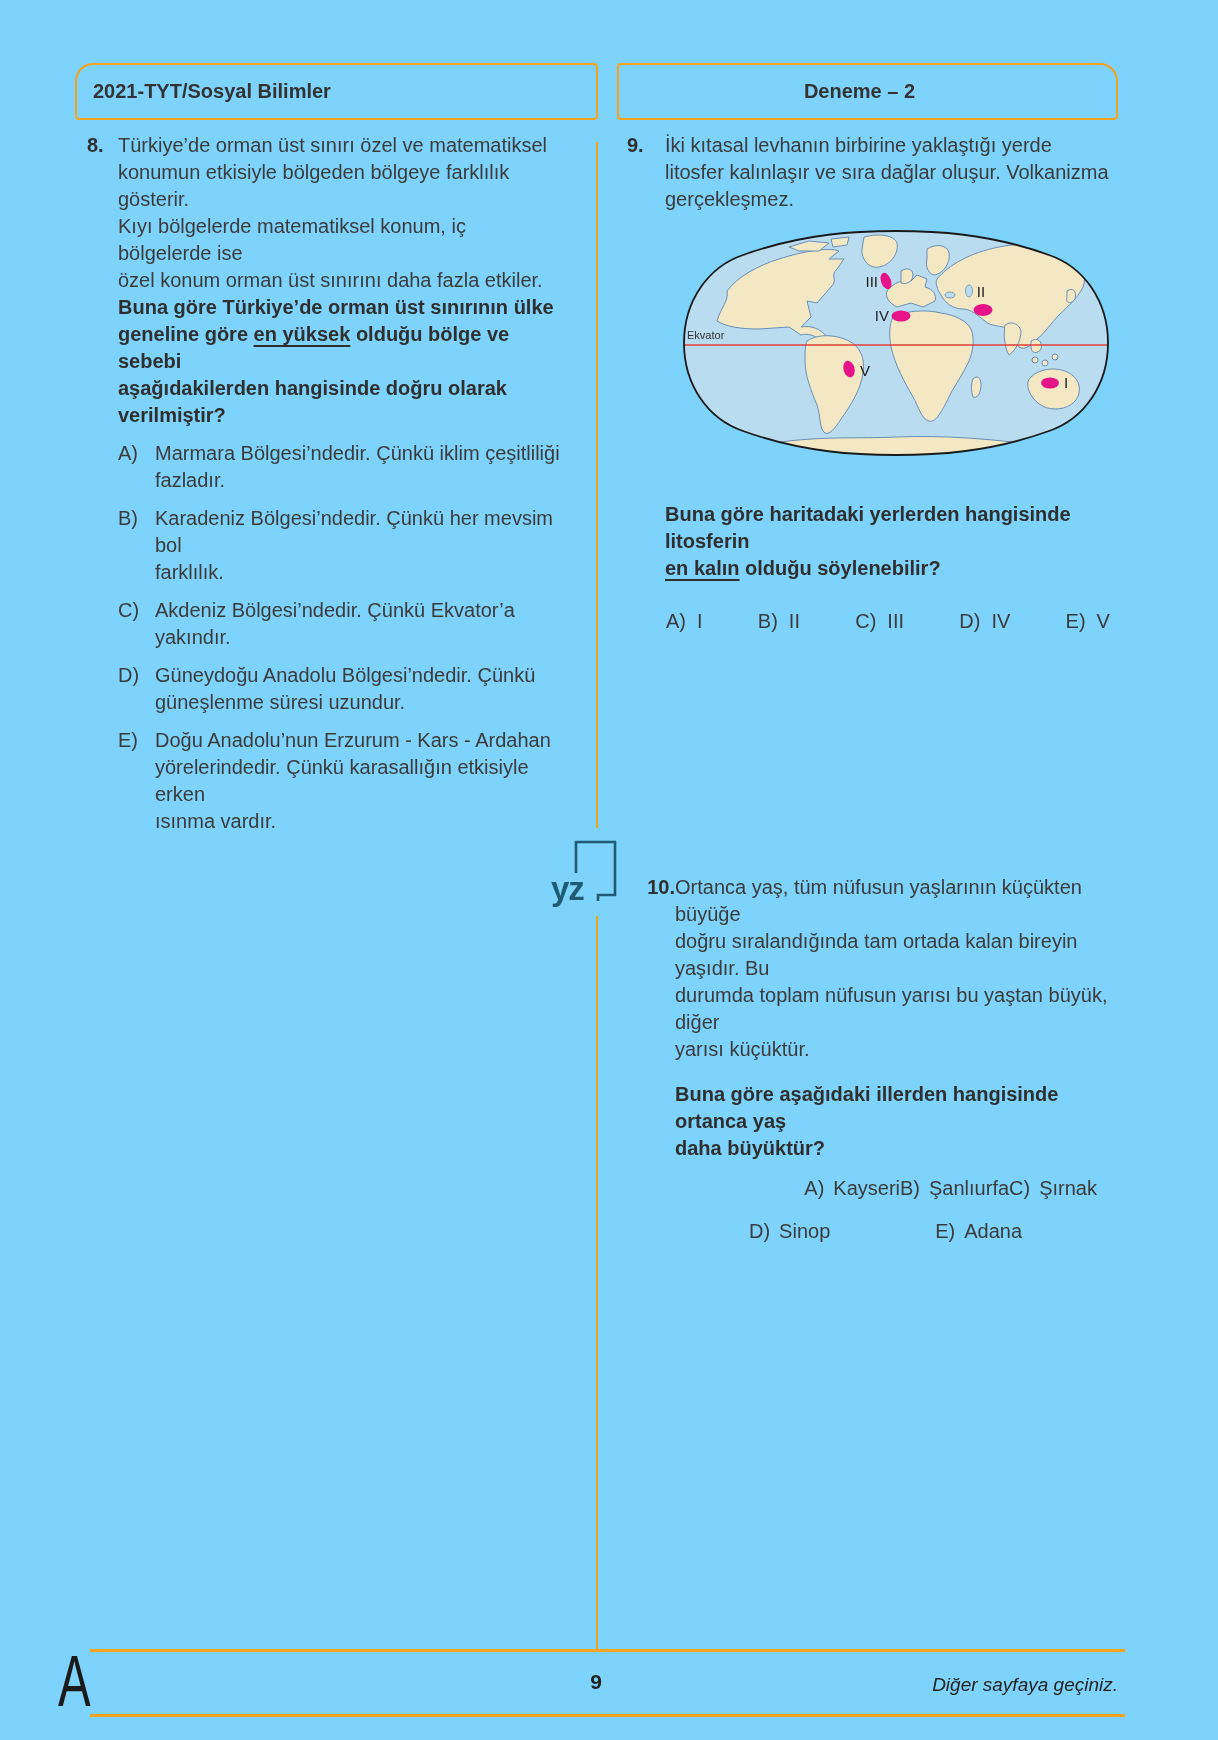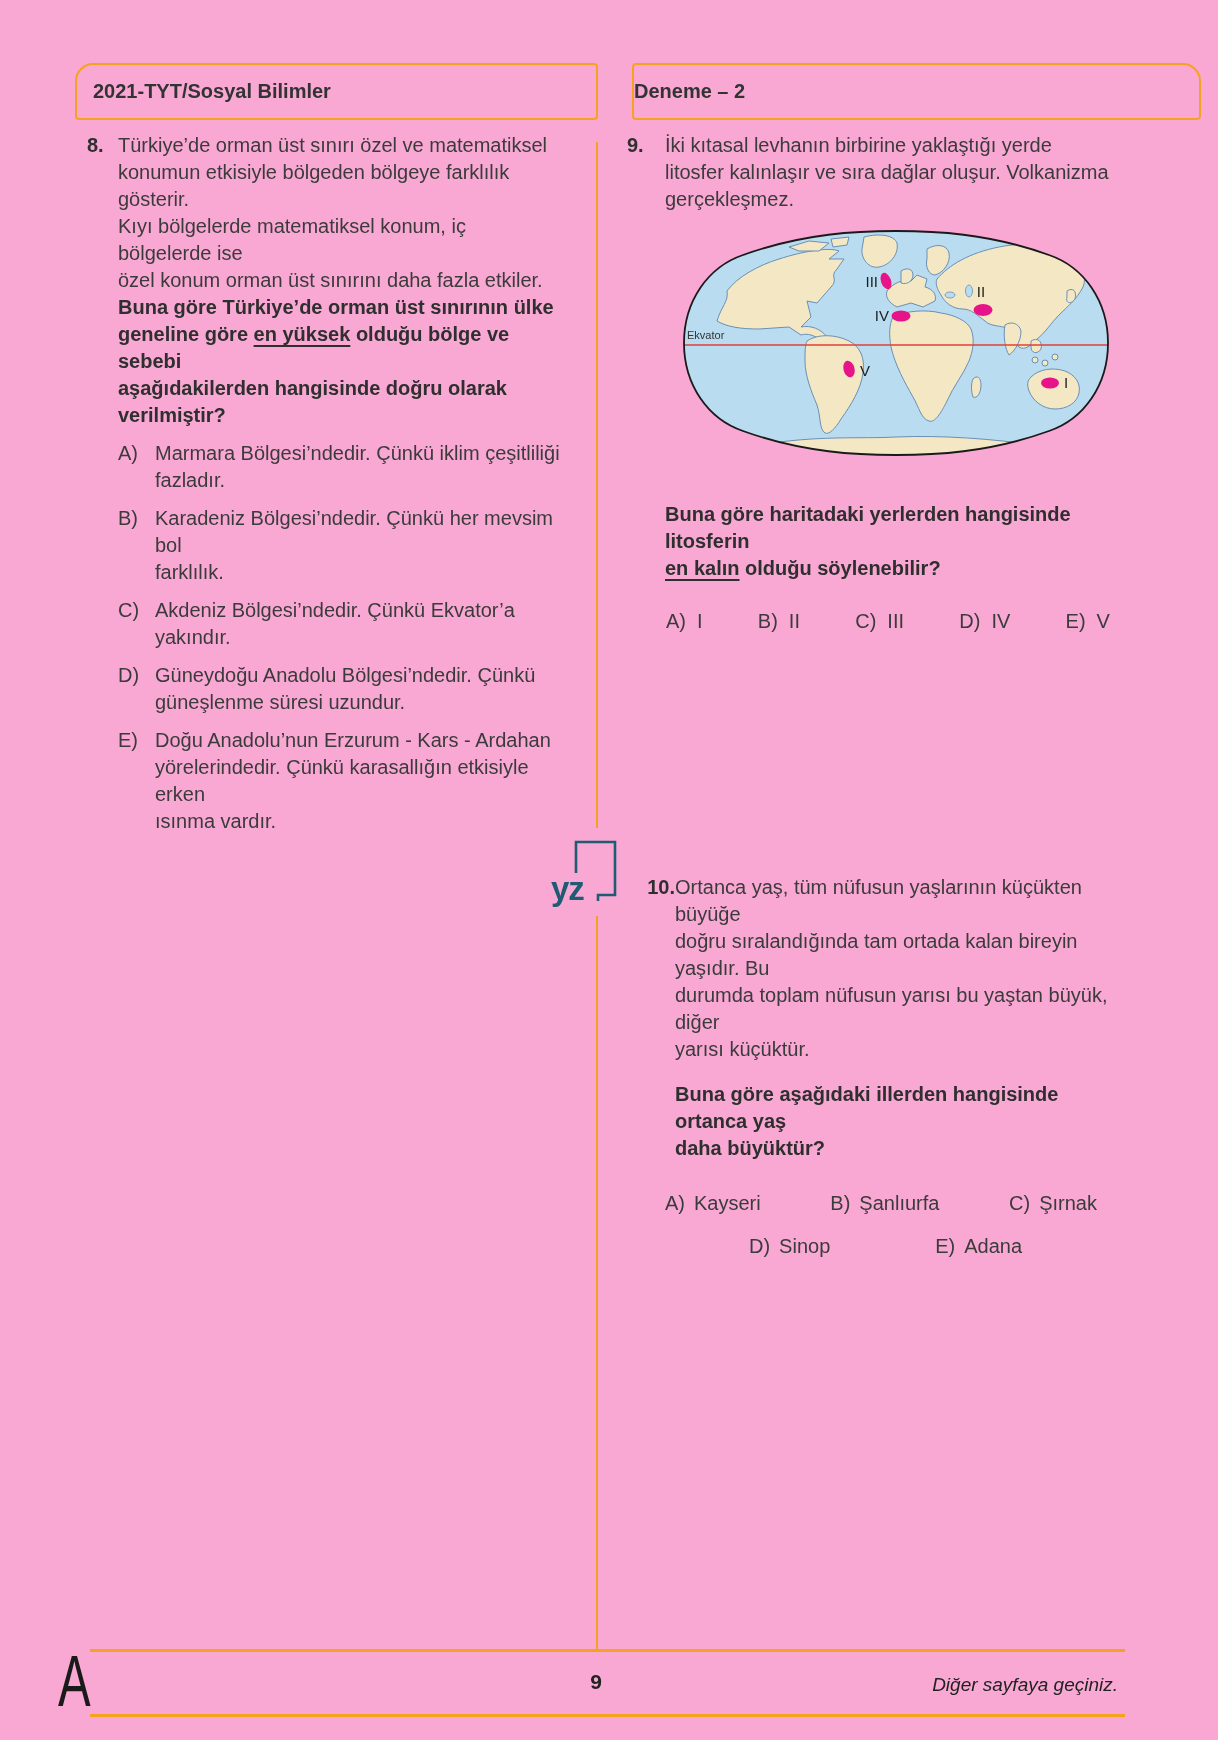--- a/index.html
+++ b/index.html
@@ -1,23 +1,23 @@
 <!DOCTYPE html>
 <html><head>
 <meta charset="utf-8">
 <style>
   html,body{margin:0;padding:0;background:#ffffff;}
-  .page{position:relative;width:1218px;height:1740px;background:#f9a8d4;overflow:hidden;
+  .page{position:relative;width:1218px;height:1740px;background:#7dd3fc;overflow:hidden;
         font-family:"Liberation Sans",sans-serif;font-size:20px;line-height:27px;color:#3b3b3b;}
 
   
   .hbox{position:absolute;top:63px;height:57px;box-sizing:border-box;border:2px solid #F5A31F;
         display:flex;align-items:center;font-weight:bold;color:#333;}
   .hbox-left{left:75px;width:523px;border-radius:18px 4px 4px 4px;padding-left:16px;}
-  .hbox-right{left:617px;width:569px;border-radius:4px 18px 4px 4px;justify-content:flex-start;padding-right:16px;margin-left:15px;}
+  .hbox-right{left:617px;width:501px;border-radius:4px 18px 4px 4px;justify-content:center;padding-right:16px;}
 
   
   .vseg{position:absolute;left:596px;width:2px;background:#F5A31F;}
   .vseg1{top:142px;height:686px;}
   .vseg2{top:916px;height:733px;}
 
   
   .col{position:absolute;top:132px;}
   .col-left{left:75px;width:487px;}
   .col-right{left:627px;width:491px;}
@@ -42,21 +42,21 @@
   
   .map-wrap{margin:16px 0 0 52px;width:434px;height:228px;}
   svg text{font-family:"Liberation Sans",sans-serif;}
 
   
   .q9-opts{display:flex;justify-content:space-between;margin:26px 8px 0 39px;}
   .q9-opt .opt-letter{width:auto;margin-right:11px;}
   .q9-opt span{display:inline-block;}
 
   
-  .q10-row1{display:flex;justify-content:space-between;margin:28px 0 0 38px;width:432px;}
+  .q10-row1{display:flex;justify-content:flex-end;margin:13px 0 0 38px;width:432px;}
   .q10-row2{margin:16px 0 0 38px;display:flex;gap:27px;}
   .q10-d{margin-left:84px;}
   .q10-e{margin-left:78px;}
   .pair .letter{margin-right:9px;}
 
   
   .yz-logo{position:absolute;left:550px;top:838px;width:70px;height:70px;}
 
   
   .fline{position:absolute;left:90px;width:1035px;height:3px;background:#F5A31F;}

